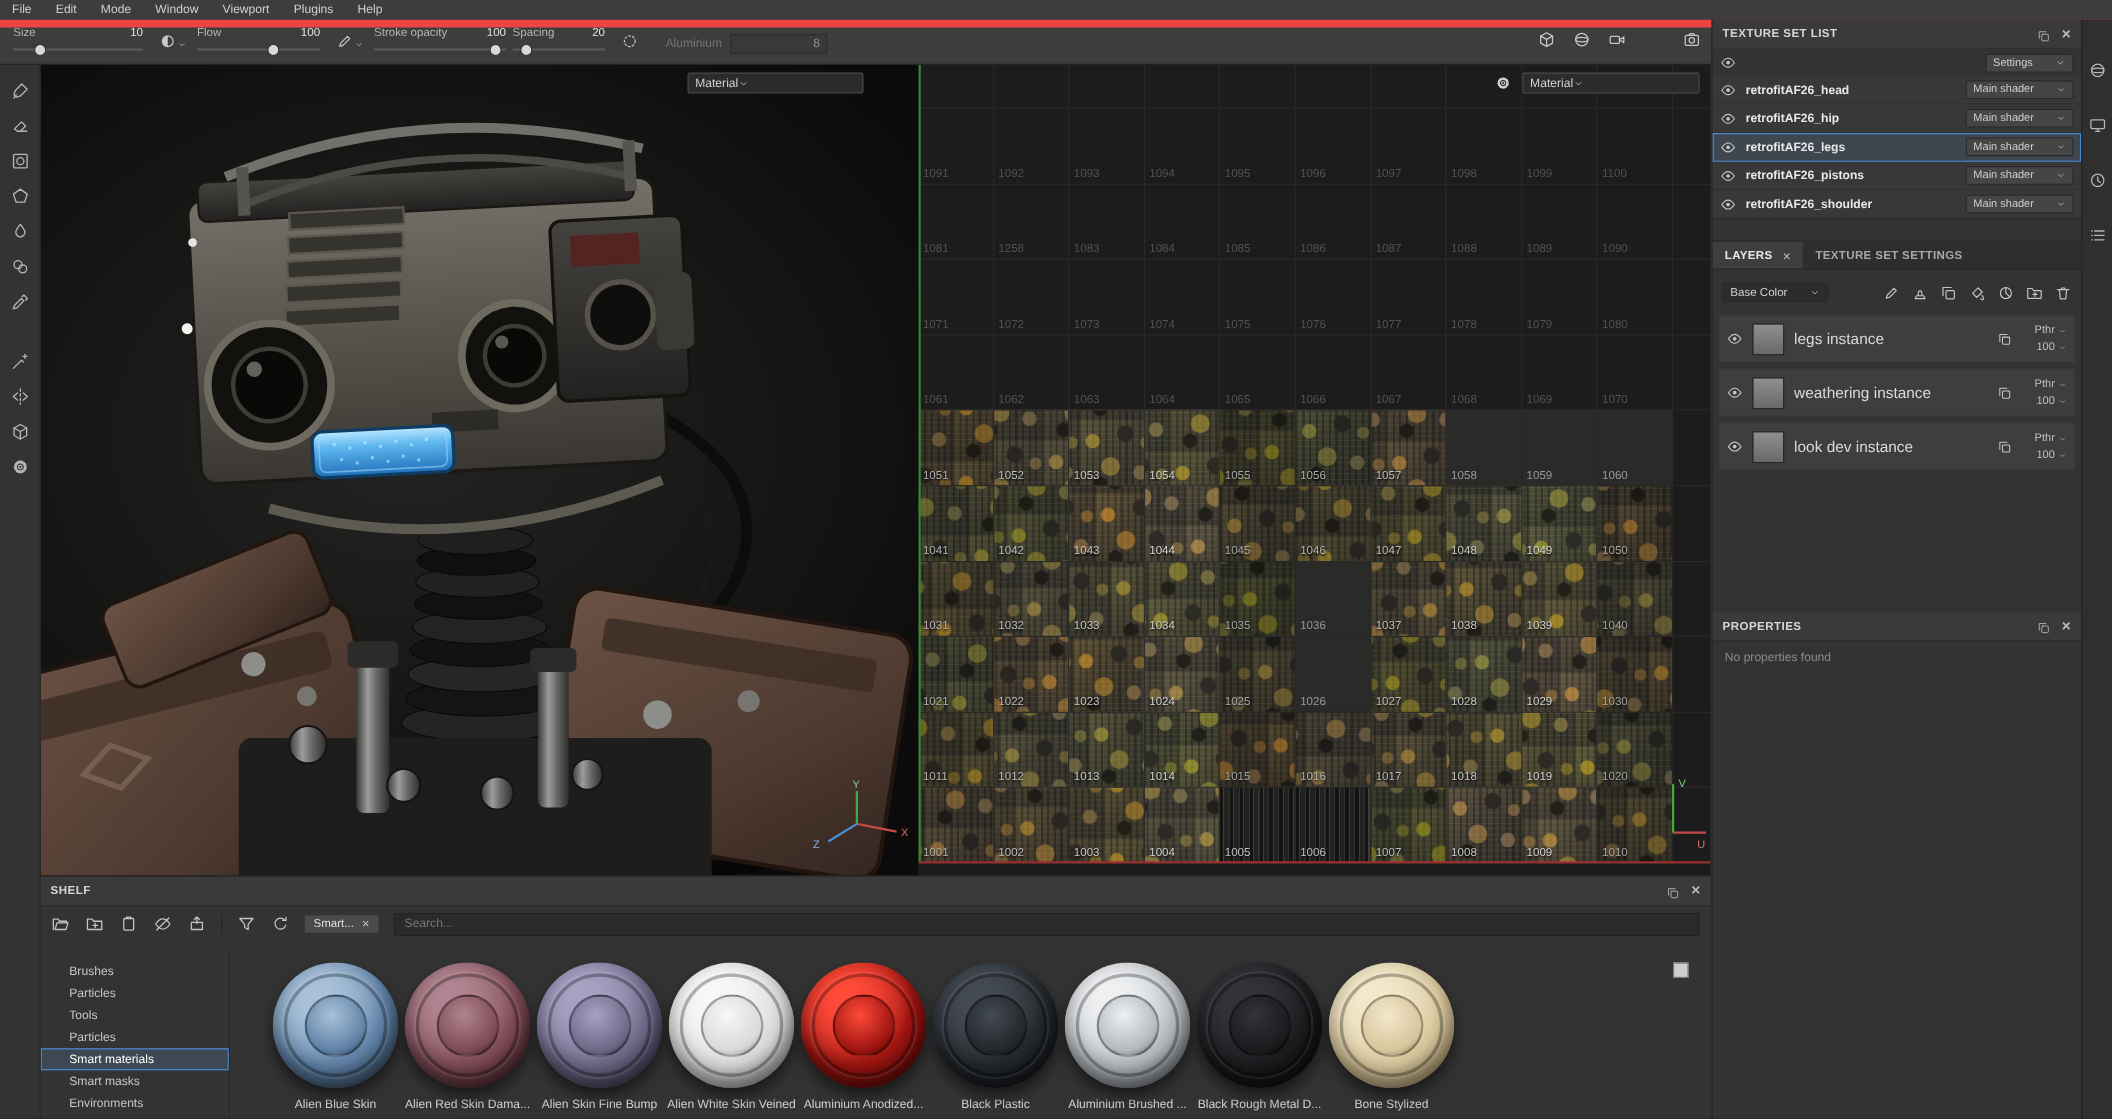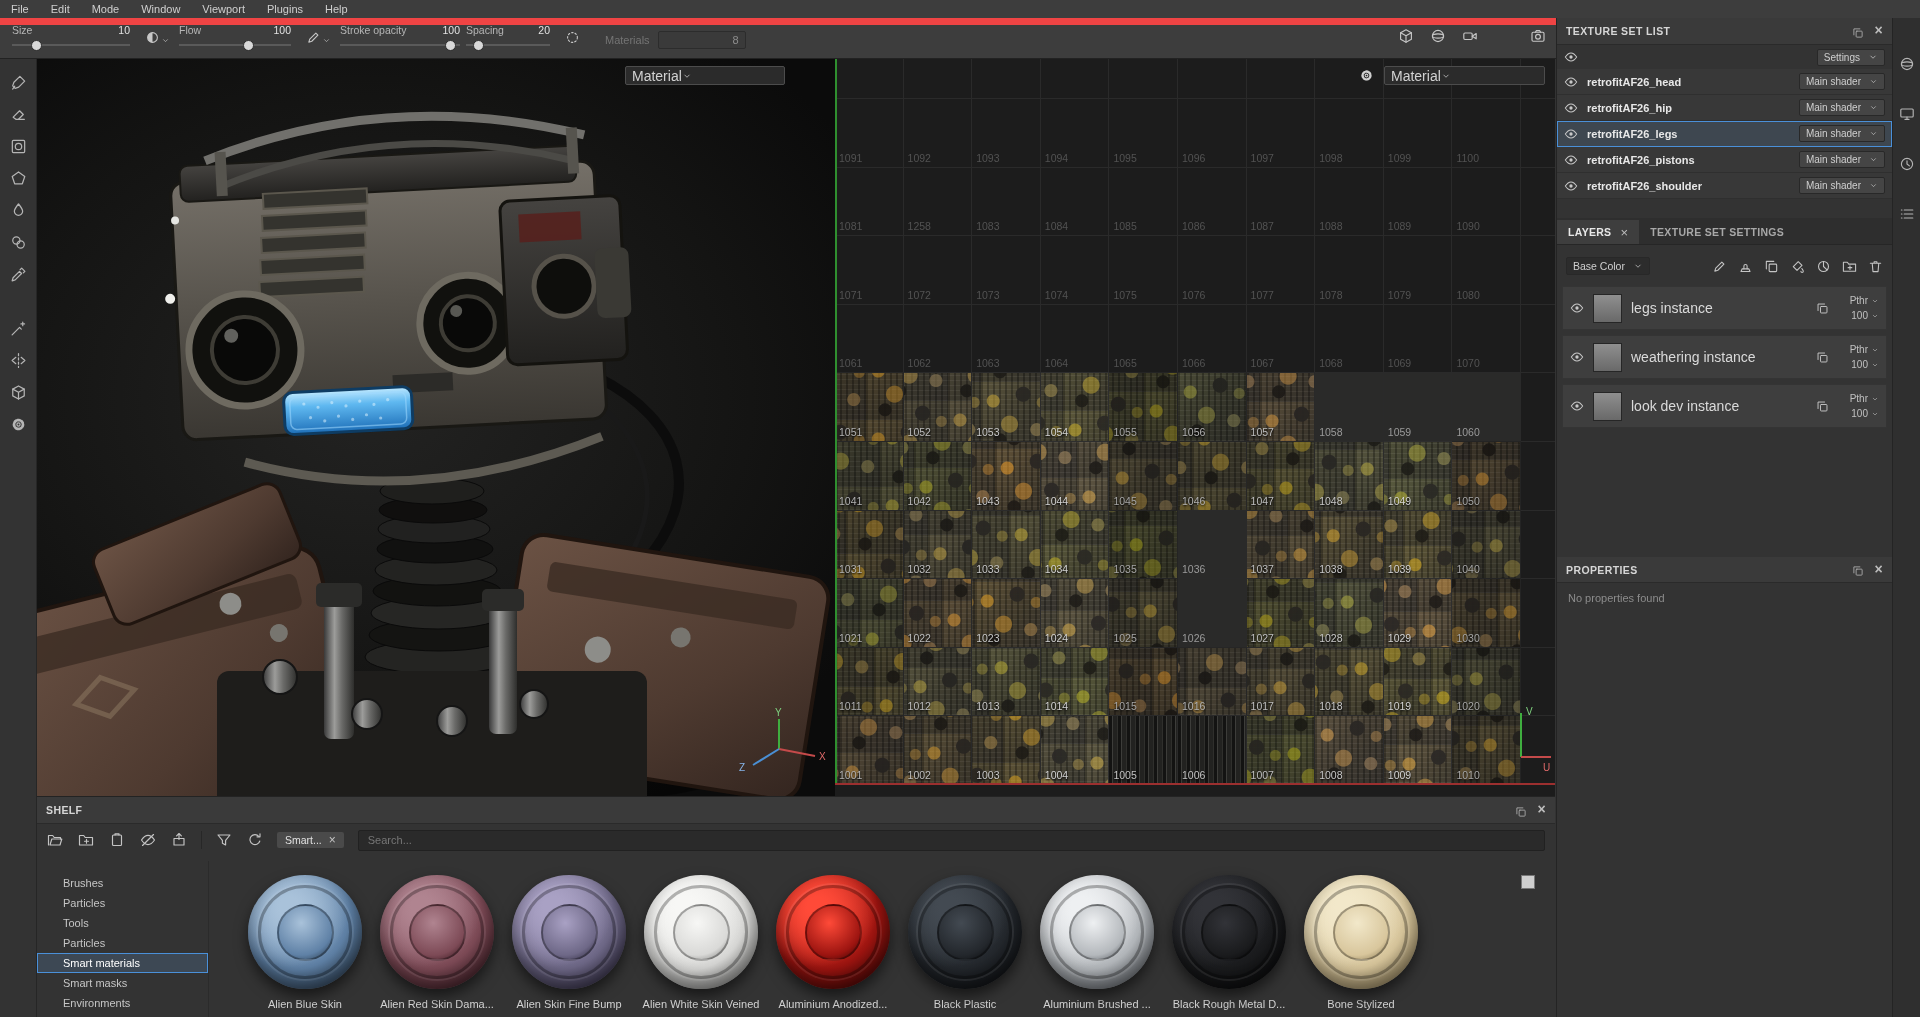--- a/index.html
+++ b/index.html
@@ -42,21 +42,21 @@
   .lic{width:28px;height:27px;display:flex;align-items:center;justify-content:center;
        color:#b5b5b5;margin-bottom:5px}
   .lgap{height:22px}
 
   
   .vp3d{position:absolute;left:37px;top:59px;width:798px;height:737px;overflow:hidden;
         background:radial-gradient(ellipse 72% 62% at 42% 46%, #232322, #141413 66%, #0b0b0b)}
   .robot{position:absolute;left:0;top:0}
   .mat-dd{position:absolute;height:19px;background:#2b2b2b;border:1px solid #4c4c4c;border-radius:2px;
           display:flex;align-items:center;padding:0 6px;
-          font-size:14px;color:#d2d2d2;box-sizing:border-box;z-index:5}
+          font-size:11px;color:#d2d2d2;box-sizing:border-box;z-index:5}
   .vp3d .mat-dd{left:588px;top:7px;width:160px}
   .gizmo3{position:absolute;left:698px;top:648px;z-index:4}
 
   
   .vp2d{position:absolute;left:835px;top:59px;width:720px;height:737px;background:#1c1c1c;overflow:hidden}
   #uvcells{position:absolute;inset:0;z-index:1}
   .cell{position:absolute;width:68.6px;height:68.6px;box-sizing:border-box;
         border-right:1px solid #2a2a2a;border-top:1px solid #2a2a2a}
   .cell.a{background:#2a2a29}
   .cell.t{background-color:#45402f;background-image:
@@ -83,21 +83,21 @@
 
   
   .rightcol{position:absolute;left:1556px;top:18px;width:336px;height:999px;background:#333;
             border-left:1px solid #242424;box-sizing:border-box;z-index:6}
   .phead{height:26px;background:#3a3a3a;border-bottom:1px solid #2a2a2a;display:flex;
          align-items:center;padding:0 9px;font-weight:bold;font-size:10.5px;
          letter-spacing:.4px;color:#d6d6d6}
   .hic{color:#b0b0b0}
   .tsrow0{height:24px;display:flex;align-items:center;padding:0 7px;background:#333}
   .mini-dd{height:17px;background:#454545;border:1px solid #282828;border-radius:2px;
-           display:inline-flex;align-items:center;gap:8px;padding:0 6px;font-size:10px;color:#cfcfcf;
+           display:inline-flex;align-items:center;gap:20px;padding:0 6px;font-size:10px;color:#cfcfcf;
            box-sizing:border-box;white-space:nowrap}
   .tsrow{height:26px;display:flex;align-items:center;padding:0 7px;background:#383838;
          border-bottom:1px solid #2f2f2f;box-sizing:border-box}
   .tsrow.sel{outline:1px solid #4a90d9;outline-offset:-1px;background:#3e4750}
   .tsname{font-weight:bold;color:#e8e8e8;margin-left:9px;flex:1;font-size:11px}
   .tabs{position:absolute;left:0;top:200px;width:100%;height:27px;background:#2e2e2e;
         display:flex;align-items:flex-end;border-bottom:1px solid #262626;box-sizing:border-box}
   .tab{height:24px;display:flex;align-items:center;gap:9px;padding:0 11px;font-size:10.5px;
        font-weight:bold;color:#a8a8a8;letter-spacing:.3px}
   .tab.active{background:#3e3e3e;color:#e8e8e8}
@@ -134,21 +134,21 @@
         padding:2px 8px;font-size:10.5px;color:#e0e0e0}
   .chipx{font-size:12px;color:#c4c4c4;line-height:1}
   .ssearch{flex:1;height:19px;background:#2a2a2a;border:1px solid #212121;border-radius:2px;
            color:#bbb;padding:0 9px;font-size:11px;font-family:"Liberation Sans",sans-serif;outline:none}
   .ssearch::placeholder{color:#767676}
   .scats{position:absolute;left:0;top:64px;width:172px;bottom:0;border-right:1px solid #2b2b2b;
          padding-top:12px;box-sizing:border-box;overflow:hidden}
   .scat{height:20px;display:flex;align-items:center;padding-left:26px;font-size:11px;color:#c6c6c6}
   .scat.sel{background:#3d4854;outline:1px solid #4a90d9;outline-offset:-1px;color:#fff}
   .smats{position:absolute;left:172px;right:0;top:64px;bottom:0;display:flex;
-         padding:14px 0 0 38px;gap:16px;overflow:hid​den}
+         padding:14px 0 0 38px;gap:4px;overflow:hid​den}
   .mitem{width:116px;display:flex;flex-direction:column;align-items:center;flex:none}
   .ball{position:relative;width:114px;height:114px;border-radius:50%;
         background:radial-gradient(circle at 36% 28%, var(--l) 0 9%, transparent 55%),
                    radial-gradient(circle at 40% 34%, var(--l), var(--b) 55%, var(--d) 94%);
         box-shadow:0 7px 14px rgba(0,0,0,.55), inset 0 -10px 18px rgba(0,0,0,.4)}
   .ball::before{content:"";position:absolute;inset:9%;border-radius:50%;
         border:3px solid rgba(0,0,0,.28);box-shadow:0 0 0 2px rgba(255,255,255,.07)}
   .ball::after{content:"";position:absolute;inset:25%;border-radius:50%;
         background:radial-gradient(circle at 42% 32%, var(--l), var(--b) 68%, var(--d));
         border:2px solid rgba(0,0,0,.3)}
@@ -237,21 +237,21 @@
         </span>
       </span>
       <span class="ticon">
         <span class="ic">
           <svg viewBox="0 0 16 16" width="15" height="15" fill="none" stroke="currentColor" stroke-width="1.15" stroke-linecap="round" stroke-linejoin="round">
             <circle cx="8" cy="8" r="5.2" stroke-dasharray="1.7 2.1"></circle>
           </svg>
         </span>
       </span>
       <span class="tdist">
-        <span class="dlabel">Materials</span>
+        <span class="dlabel">Aluminium</span>
         <span class="dfield">8</span>
       </span>
       <span class="tb-right">
         <span class="ic">
           <svg viewBox="0 0 16 16" width="16" height="16" fill="none" stroke="currentColor" stroke-width="1.15" stroke-linecap="round" stroke-linejoin="round">
             <path d="M8 1.8l5.4 3v6.4L8 14.2l-5.4-3V4.8Z"></path>
             <path d="M2.6 4.8 8 7.8l5.4-3M8 7.8v6.4"></path>
           </svg>
         </span>
         <span class="ic">

